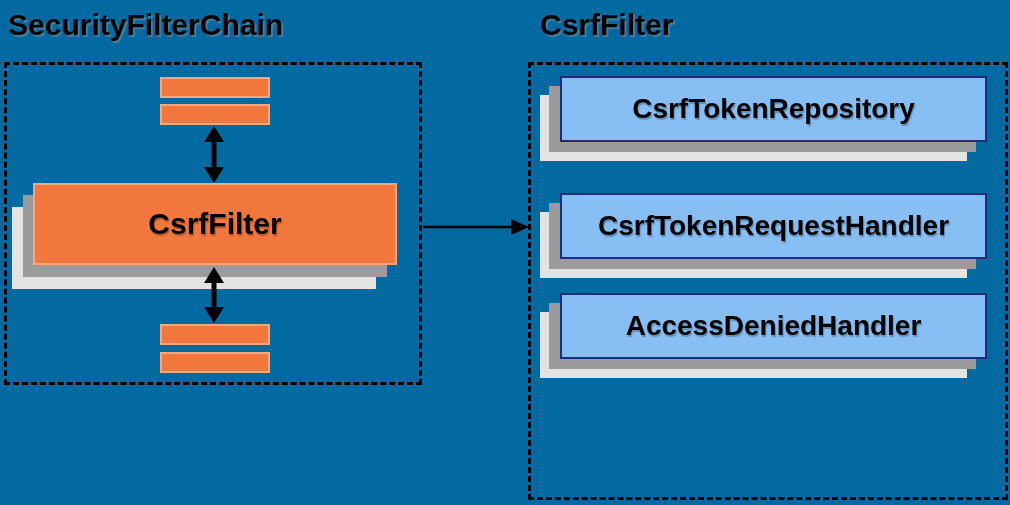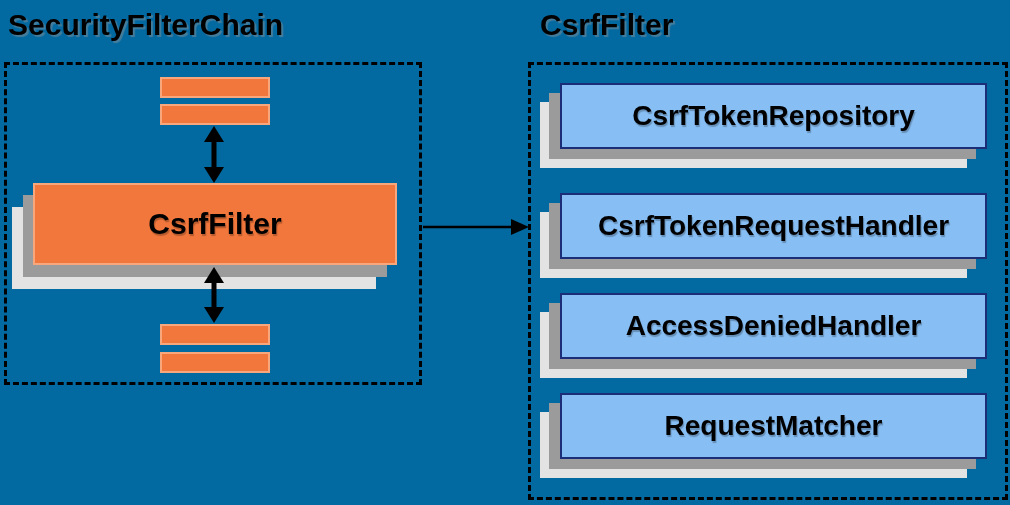--- a/index.html
+++ b/index.html
@@ -59,21 +59,21 @@
     border:2px solid #1c2e78;
     box-sizing:border-box;
     box-shadow:-11px 10px 0 #9b9b9b,-20px 19px 0 #e3e3e3;
     display:flex;align-items:center;justify-content:center;
   }
   .blue-box .lbl{
     font-size:28px;font-weight:bold;color:#000;
     text-shadow:1px 2px 1px rgba(0,0,0,0.25);
     white-space:nowrap;
   }
-  .bb1{top:83px;}
+  .bb1{top:76px;}
   .bb2{top:193px;}
   .bb3{top:293px;}
   .bb4{top:393px;}
   .arrow-svg{position:absolute;}
   .varrow1{left:196px;top:125px;}
   .varrow2{left:196px;top:266px;}
   .harrow{left:423px;top:217px;}
 </style>
 </head>
 <body>
@@ -120,17 +120,14 @@
   </div>
 
   <div class="blue-box bb3">
     <span class="lbl">AccessDeniedHandler</span>
   </div>
 
   <div class="blue-box bb2">
     <span class="lbl">CsrfTokenRequestHandler</span>
   </div>
 
-  <div class="blue-box bb4">
-    <span class="lbl">RequestMatcher</span>
-  </div>
 
 </div>
 
 </body></html>

